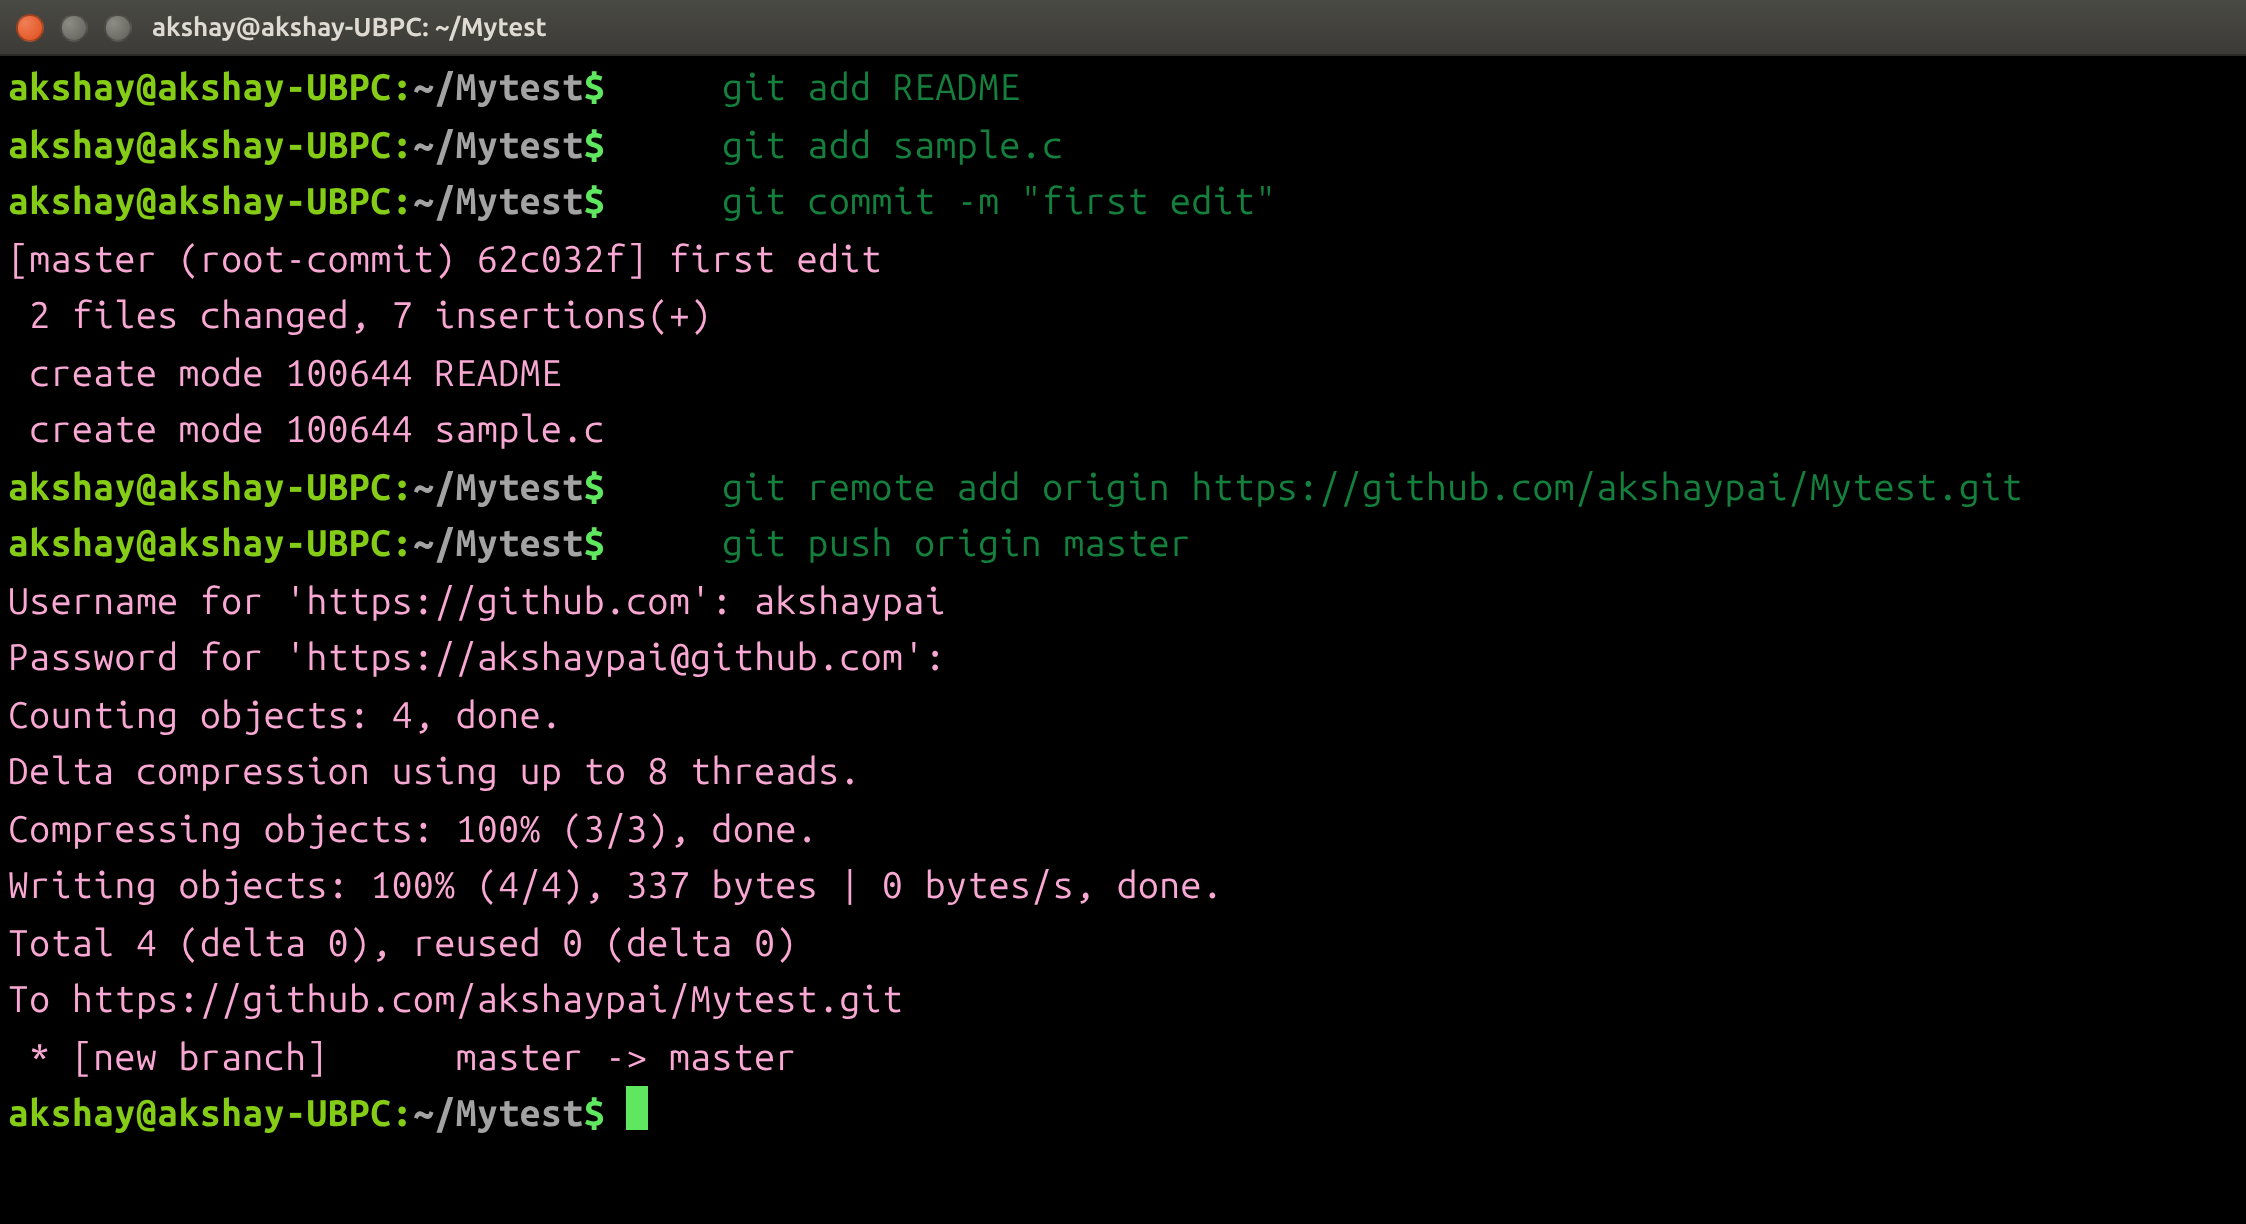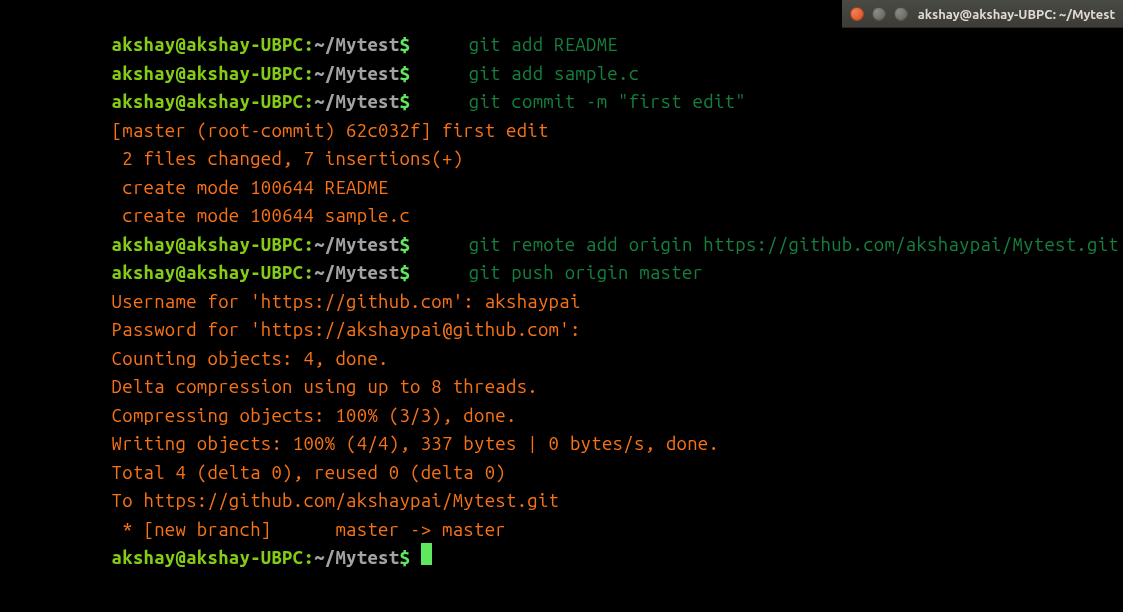--- a/index.html
+++ b/index.html
@@ -8,21 +8,20 @@
       height: 612px;
       background: #000000;
       font-family: 'Ubuntu Mono', 'DejaVu Sans Mono', 'Liberation Mono', monospace;
       overflow: hidden;
     }
     .window {
       width: 100%;
       height: 100%;
       display: flex;
       flex-direction: column;
-      align-items: flex-end;
     }
     .titlebar {
       height: 28px;
       background: linear-gradient(to bottom, #4a4a44 0%, #3c3b37 100%);
       display: flex;
       align-items: center;
       padding: 0 8px;
       border-bottom: 1px solid #2a2a25;
     }
     .window-controls {
@@ -54,21 +53,21 @@
       line-height: 28.5px;
       letter-spacing: 0.3px;
       color: #4fd84f;
       white-space: pre-wrap;
       word-break: break-all;
     }
     .prompt-user { color: #84cc16; font-weight: bold; }
     .prompt-path { color: #a3a3a3; font-weight: bold; }
     .prompt-dollar { color: #5fe85f; font-weight: bold; }
     .cmd { color: #15803d; margin-left: 48px; }
-    .output { color: #f97316; }
+    .output { color: #f9a8d4; }
     .cursor {
       display: inline-block;
       width: 11px;
       height: 22px;
       background: #5fe85f;
       vertical-align: text-bottom;
       margin-bottom: 2px;
     }
     .line { display: block; }
   </style>

